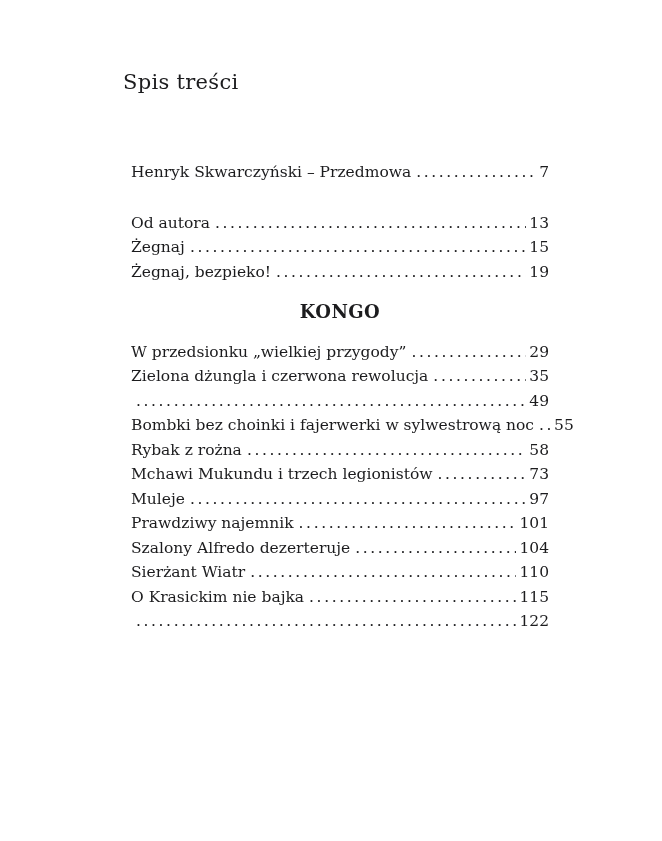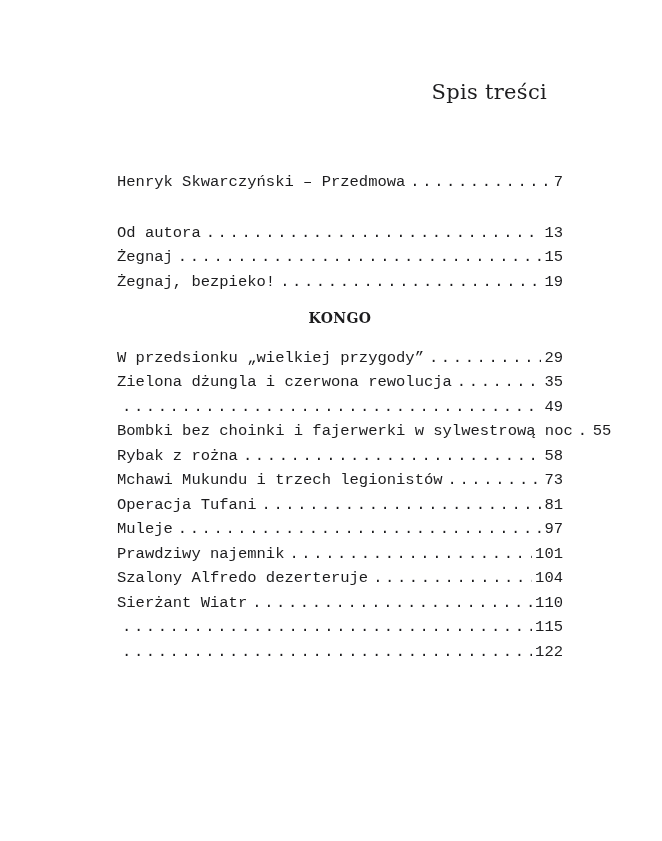--- a/index.html
+++ b/index.html
@@ -17,38 +17,38 @@
   }
   .page {
     position: relative;
     width: 662px;
     height: 841px;
   }
   .content {
     padding: 0 97px 0 115px;
   }
   .doc-title {
-    margin: 18px;
+    margin: 8px;
     padding-top: 62px;
-    text-align: right;
+    text-align: left;
     font-size: 21px;
     font-weight: normal;
     line-height: 25px;
     letter-spacing: 0.3px;
   }
   .toc {
     font-size: 15.5px;
   }
-  .toc-group { margin: 2px; font-family: Liberation Mono, monospace; }
+  .toc-group { margin: 16px; }
   .group-front { margin-top: 65px; }
   .group-intro { margin-top: 26px; }
   .section-heading {
     margin: 12px 0 0 0;
     text-align: center;
-    font-size: 14px;
+    font-size: 18px;
     font-weight: bold;
     line-height: 24.5px;
     letter-spacing: 0.4px;
   }
   .group-kongo { margin-top: 15px; }
   .toc-row {
     display: flex;
     align-items: baseline;
     line-height: 24.5px;
     white-space: nowrap;
@@ -143,45 +143,41 @@
           <span class="entry-title">Rybak z rożna</span>
           <span class="dots"></span>
           <span class="page-num">58</span>
         </div>
         <div class="toc-row">
           <span class="entry-title">Mchawi Mukundu i trzech legionistów</span>
           <span class="dots"></span>
           <span class="page-num">73</span>
         </div>
         <div class="toc-row">
-          <span class="entry-title">Operacja Tufani</span>
-          <span class="dots"></span>
-          <span class="page-num">81</span>
-        </div>
-        <div class="toc-row">
           <span class="entry-title">Muleje</span>
           <span class="dots"></span>
           <span class="page-num">97</span>
         </div>
         <div class="toc-row">
           <span class="entry-title">Prawdziwy najemnik</span>
           <span class="dots"></span>
           <span class="page-num">101</span>
         </div>
         <div class="toc-row">
           <span class="entry-title">Szalony Alfredo dezerteruje</span>
           <span class="dots"></span>
           <span class="page-num">104</span>
         </div>
         <div class="toc-row">
           <span class="entry-title">Sierżant Wiatr</span>
           <span class="dots"></span>
           <span class="page-num">110</span>
         </div>
         <div class="toc-row">
+          <span class="entry-title">O Krasickim nie bajka</span>
           <span class="dots"></span>
           <span class="page-num">115</span>
         </div>
         <div class="toc-row">
           <span class="dots"></span>
           <span class="page-num">122</span>
         </div>
       </div>
 
     </div>

